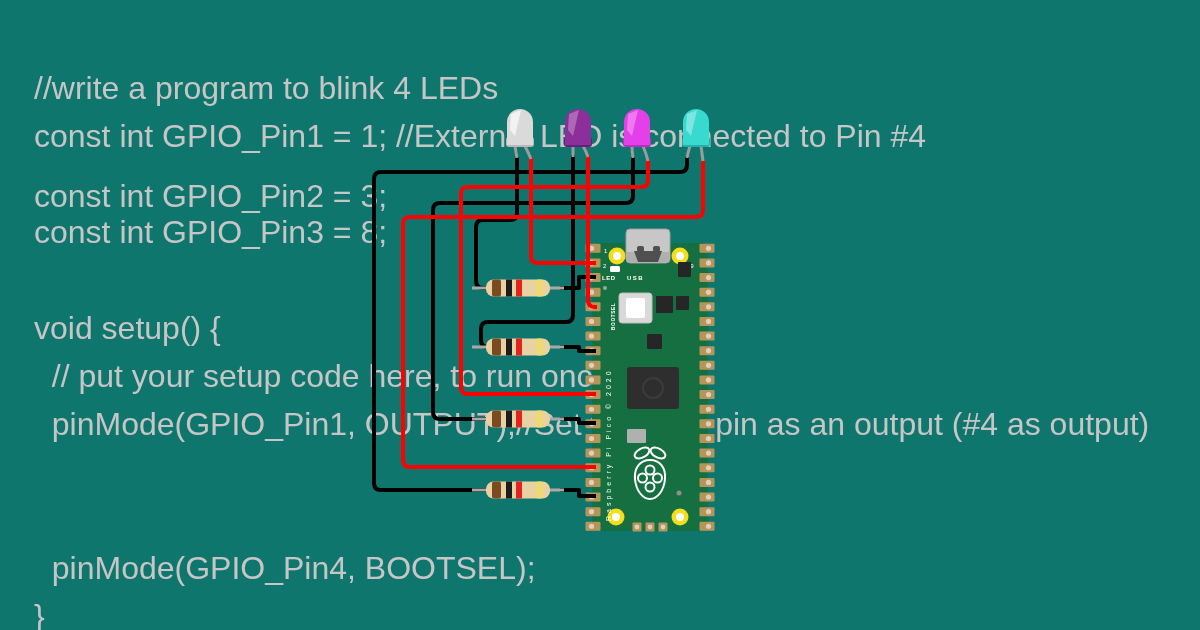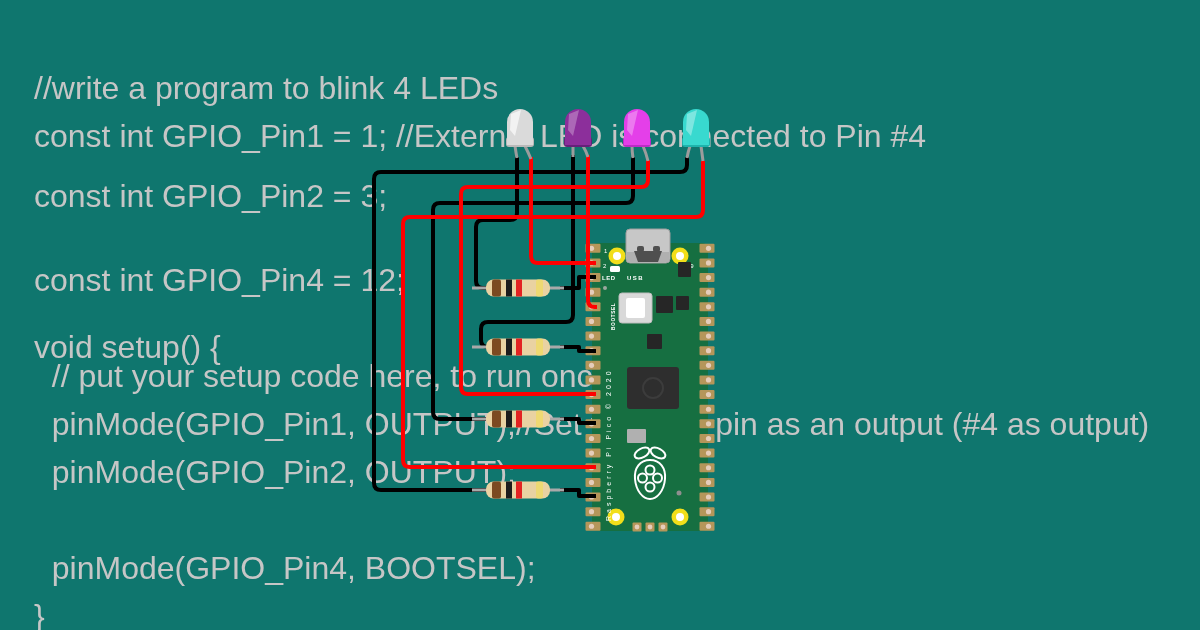--- a/index.html
+++ b/index.html
@@ -19,25 +19,24 @@
 </style>
 </head>
 <body>
 
 <div class="stage">
 
   <div class="code-layer">
     <div class="code-line" style="top: 64px; color: rgb(198, 198, 198);">//write a program to blink 4 LEDs</div>
     <div class="code-line" style="top: 112px; color: rgb(198, 198, 198);">const int GPIO_Pin1 = 1; //External LED is connected to Pin #4</div>
     <div class="code-line" style="top: 172px; color: rgb(198, 198, 198);">const int GPIO_Pin2 = 3;</div>
-    <div class="code-line" style="top: 256px; color: rgb(198, 198, 198);">const int GPIO_Pin4 = 12;</div>
-    <div class="code-line" style="top: 304px; color: rgb(198, 198, 198); margin-top: 19px;">void setup() {</div>
+    <div class="code-line" style="top: 208px; color: rgb(198, 198, 198);">const int GPIO_Pin3 = 8;</div>
+    <div class="code-line" style="top: 304px; color: rgb(198, 198, 198);">void setup() {</div>
     <div class="code-line" style="top: 352px; color: rgb(198, 198, 198);">  // put your setup code here, to run once:</div>
     <div class="code-line" style="top: 400px; color: rgb(198, 198, 198);">  pinMode(GPIO_Pin1, OUTPUT);//Set the LED pin as an output (#4 as output)</div>
-    <div class="code-line" style="top: 448px; color: rgb(198, 198, 198);">  pinMode(GPIO_Pin2, OUTPUT);</div>
     <div class="code-line" style="top: 544px; color: rgb(198, 198, 198);">  pinMode(GPIO_Pin4, BOOTSEL);</div>
     <div class="code-line" style="top: 592px; color: rgb(198, 198, 198);">}</div>
   </div>
 
   <svg class="circuit-layer" viewBox="0 0 1200 630">
     <defs>
       <g id="resistor-proto">
         <line x1="472" y1="0" x2="564" y2="0" stroke="#a9a9a9" stroke-width="3.2"></line>
         <rect x="486" y="-8.5" width="64" height="17" rx="7.5" fill="#e9d2a2"></rect>
         <rect x="492" y="-8.5" width="9" height="17" rx="2" fill="#7c4a21"></rect>

